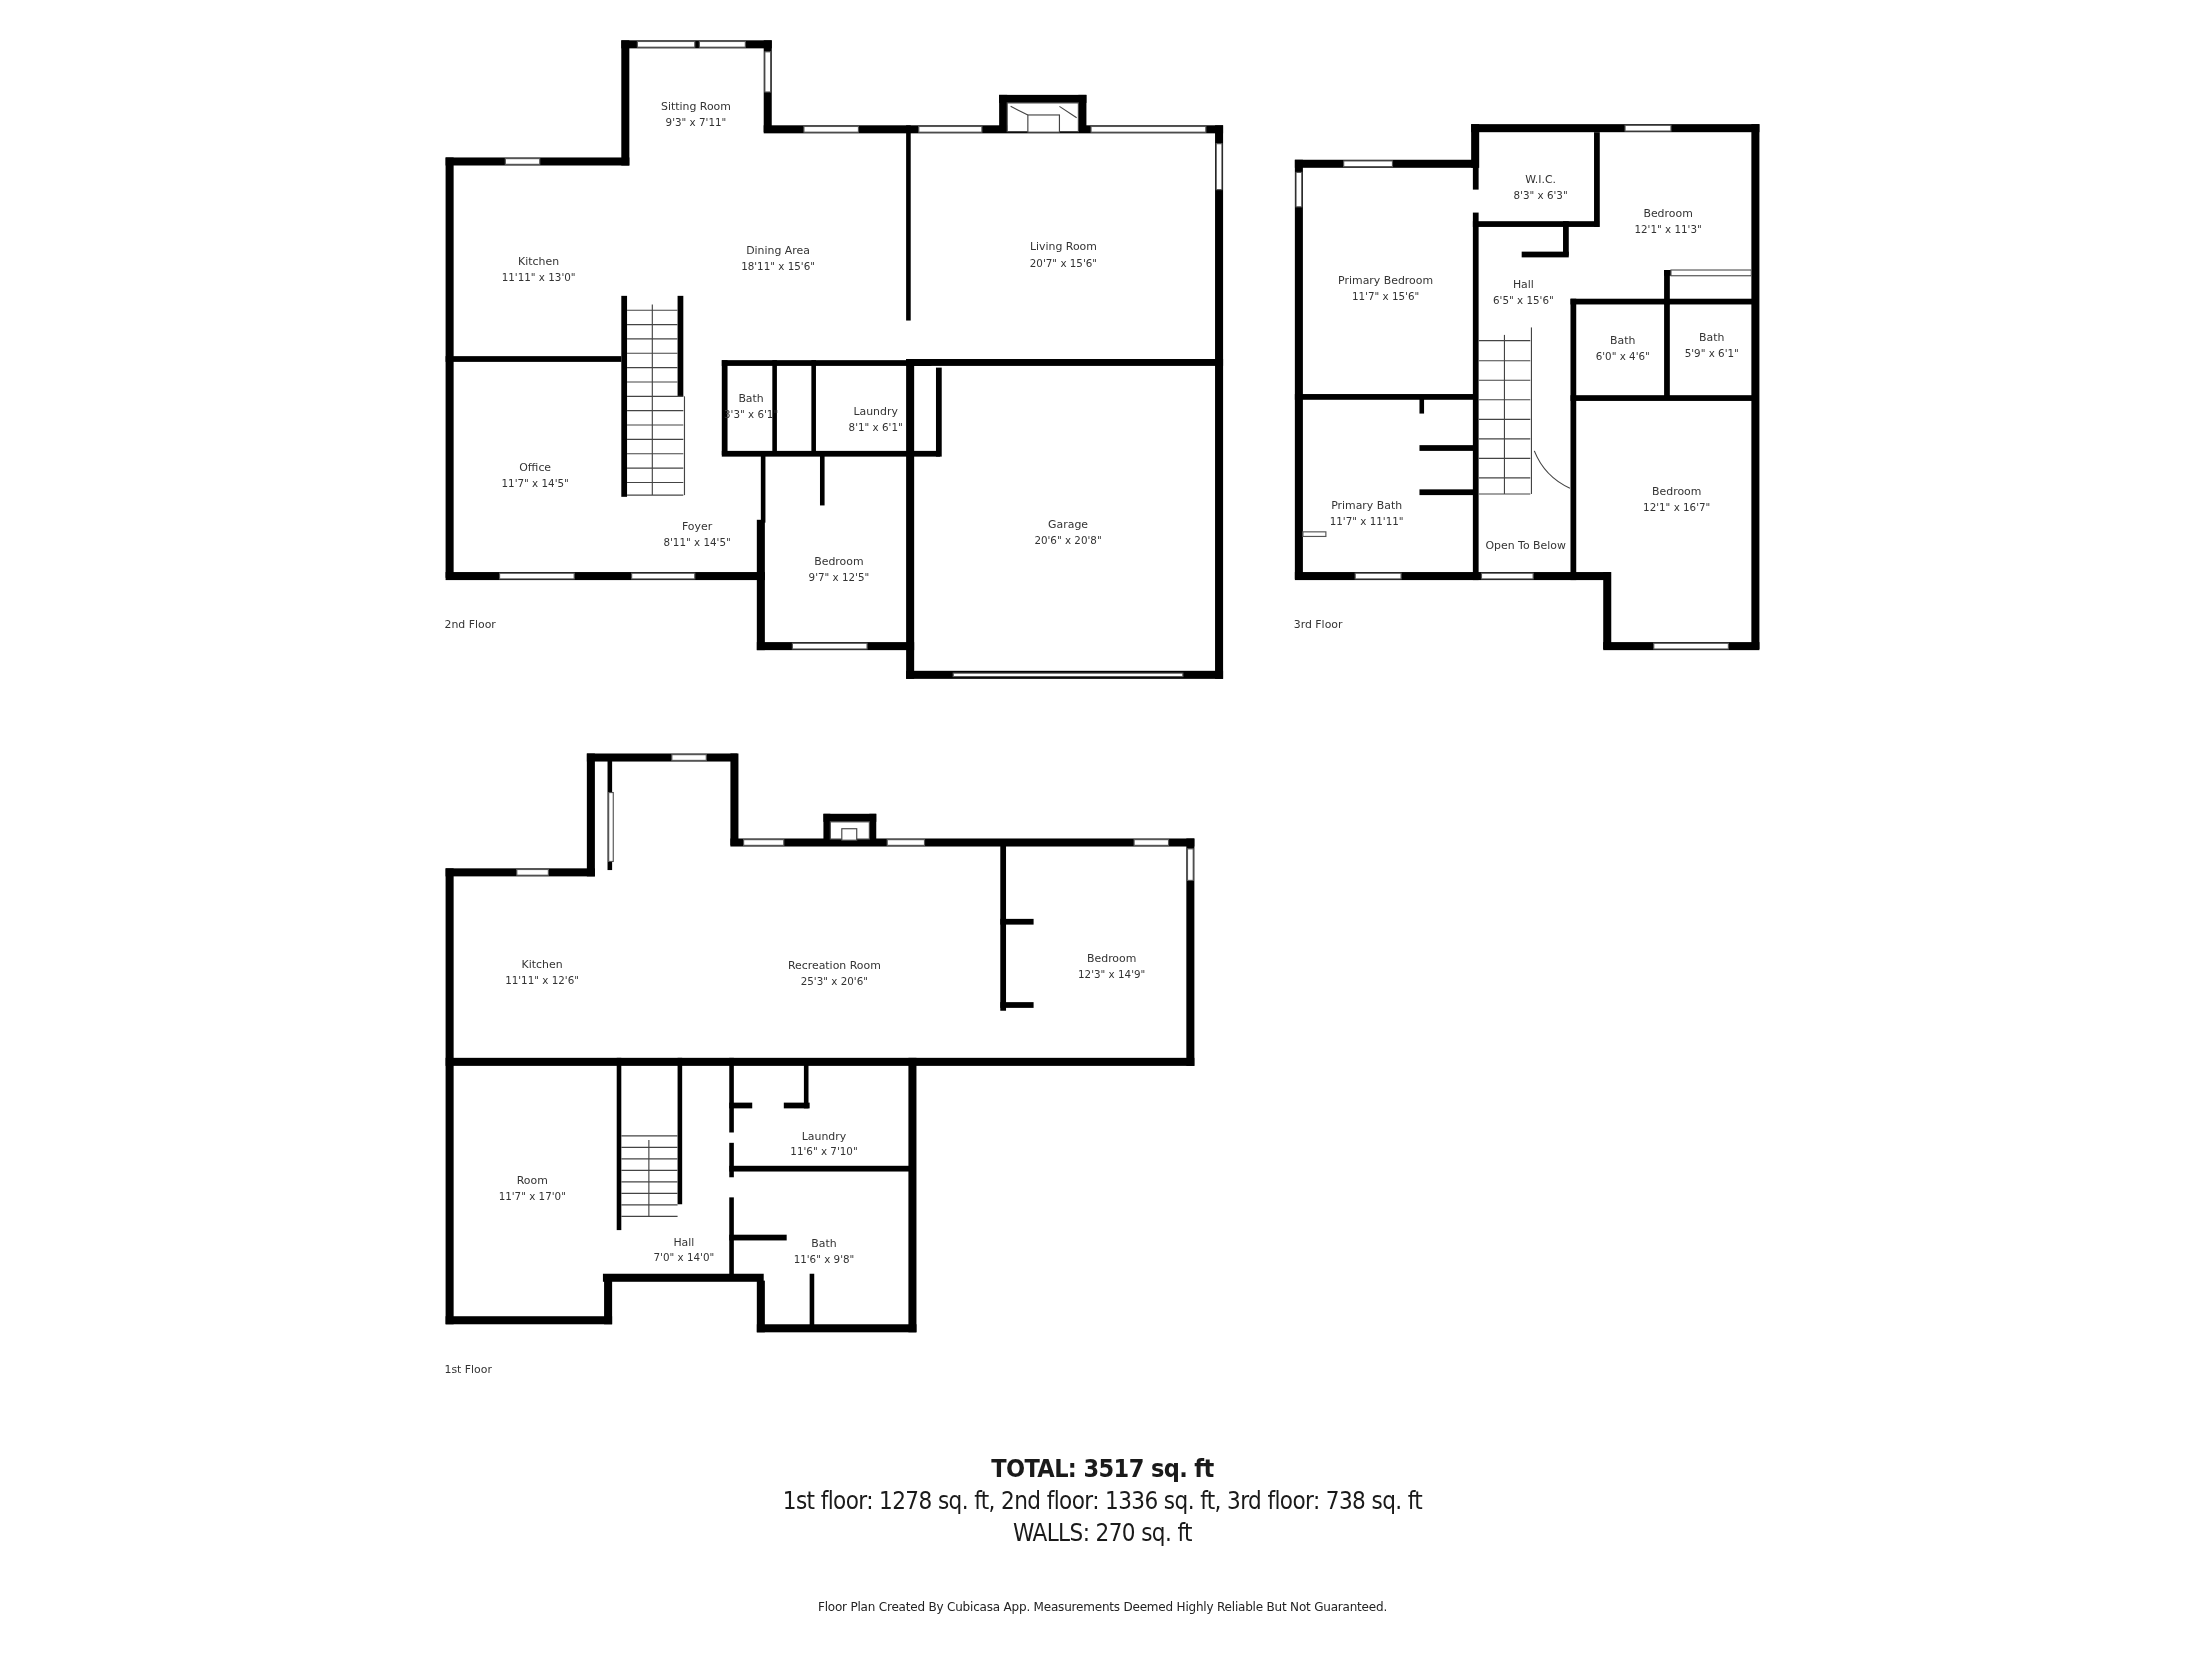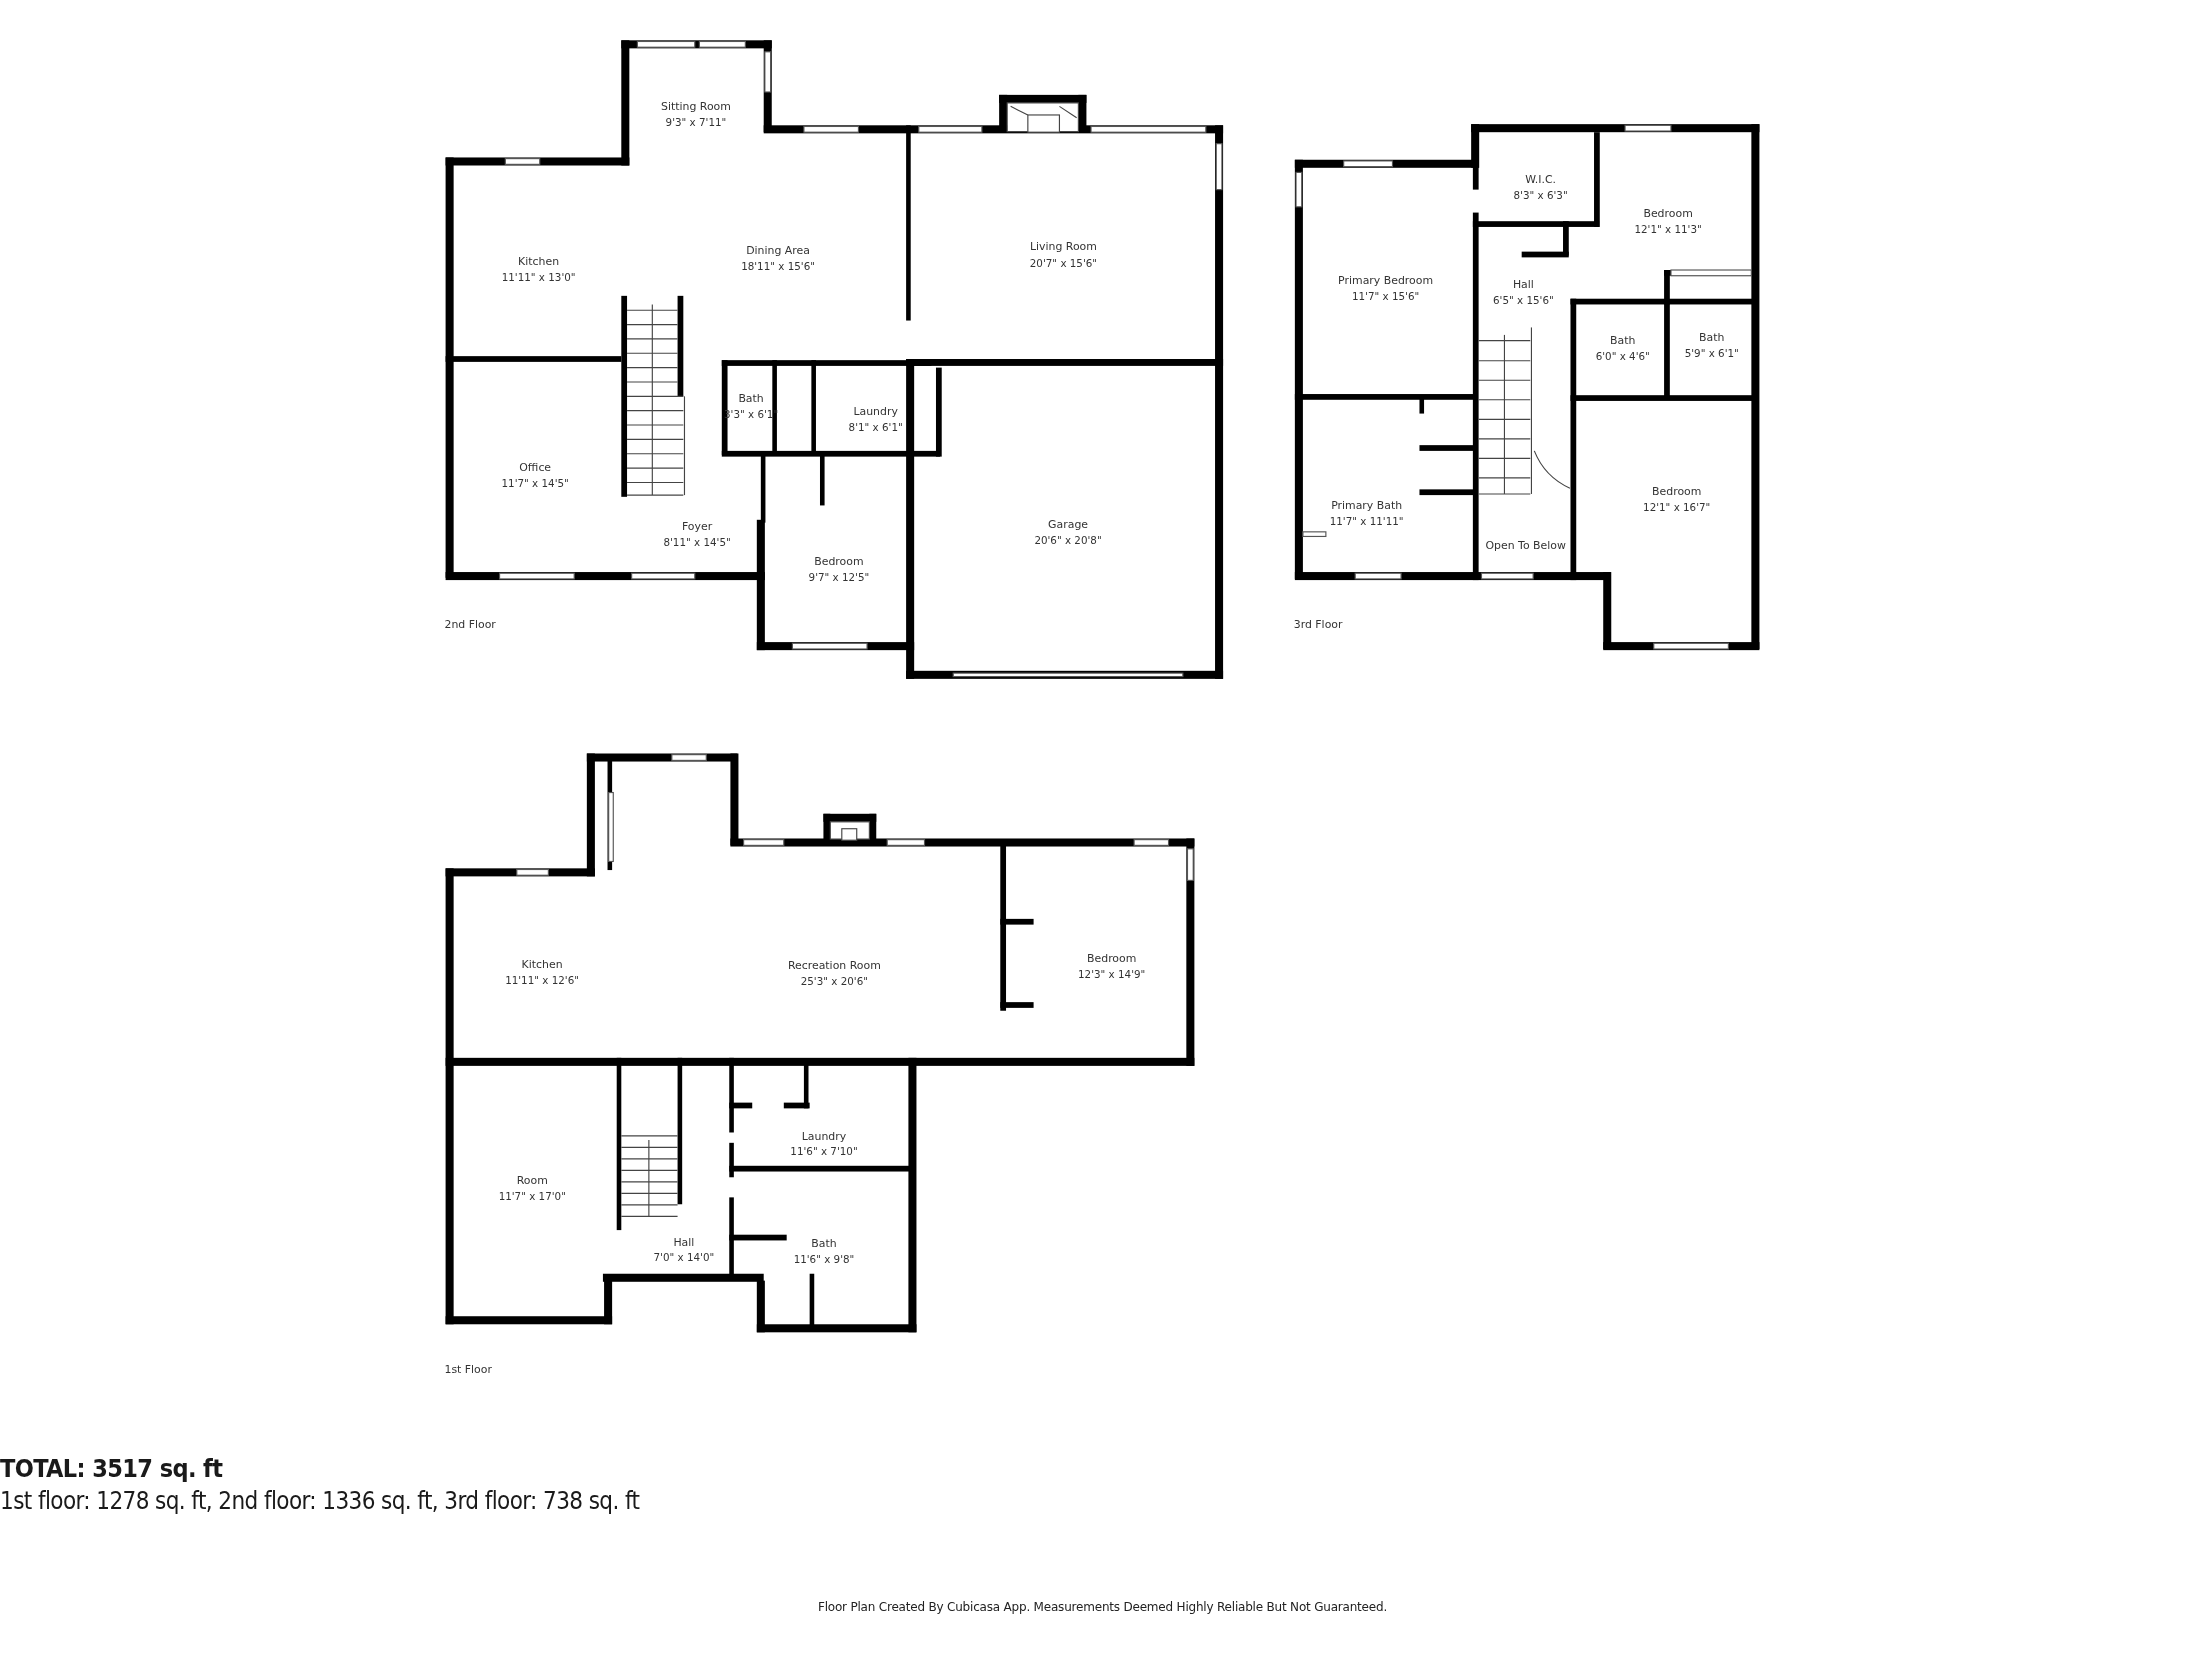--- a/index.html
+++ b/index.html
@@ -6,21 +6,21 @@
   body { width: 2205px; height: 1654px; position: relative; overflow: hidden; font-family: "DejaVu Sans", sans-serif; }
   #plan { position: absolute; left: 0; top: 0; width: 2205px; height: 1654px; }
   .wall { fill: #000; }
   .win { fill: #fff; stroke: #555; stroke-width: 2; }
   .stair line { stroke: #444; stroke-width: 2; }
   .stair-rail { fill: none; stroke: #444; stroke-width: 2; }
   .room-label { font-family: "DejaVu Sans", sans-serif; font-size: 19px; fill: #333; text-anchor: middle; }
   .room-dims { font-family: "DejaVu Sans", sans-serif; font-size: 18px; fill: #333; text-anchor: middle; }
   .floor-label { font-family: "DejaVu Sans", sans-serif; font-size: 19px; fill: #333; }
   .hatch { stroke: #444; stroke-width: 2; }
-  #summary { position: absolute; left: 0; width: 2205px; top: 1453px; text-align: left; color: #1a1a1a; font-family: "DejaVu Sans Condensed", "DejaVu Sans", sans-serif; }
+  #summary { position: absolute; left: 0; width: 2205px; top: 1453px; text-align: center; color: #1a1a1a; font-family: "DejaVu Sans Condensed", "DejaVu Sans", sans-serif; }
   #summary .total { font-size: 25px; font-weight: bold; line-height: 32px; letter-spacing: -0.6px; }
   #summary .line { font-size: 24px; line-height: 32px; letter-spacing: -0.6px; }
   #disclaimer { position: absolute; left: 0; width: 2205px; top: 1600px; text-align: center; font-size: 12px; color: #222; font-family: "DejaVu Sans", sans-serif; letter-spacing: -0.2px; }
 </style>
 </head>
 <body>
 
 <svg id="plan" viewBox="0 0 3840 2880" xmlns="http://www.w3.org/2000/svg">
 
   <g>
@@ -262,16 +262,17 @@
     <text class="room-dims" x="1435" y="2200">11'6" x 9'8"</text>
     <text class="room-label" x="1191" y="2170">Hall</text>
     <text class="room-dims" x="1191" y="2196">7'0" x 14'0"</text>
     <text class="floor-label" x="774" y="2390">1st Floor</text>
   </g>
 </svg>
 
 <div id="summary">
   <div class="total">TOTAL: 3517 sq. ft</div>
   <div class="line">1st floor: 1278 sq. ft, 2nd floor: 1336 sq. ft, 3rd floor: 738 sq. ft</div>
+  <div class="line">WALLS: 270 sq. ft</div>
 </div>
 
 <div id="disclaimer">Floor Plan Created By Cubicasa App. Measurements Deemed Highly Reliable But Not Guaranteed.</div>
 
 
 </body></html>

